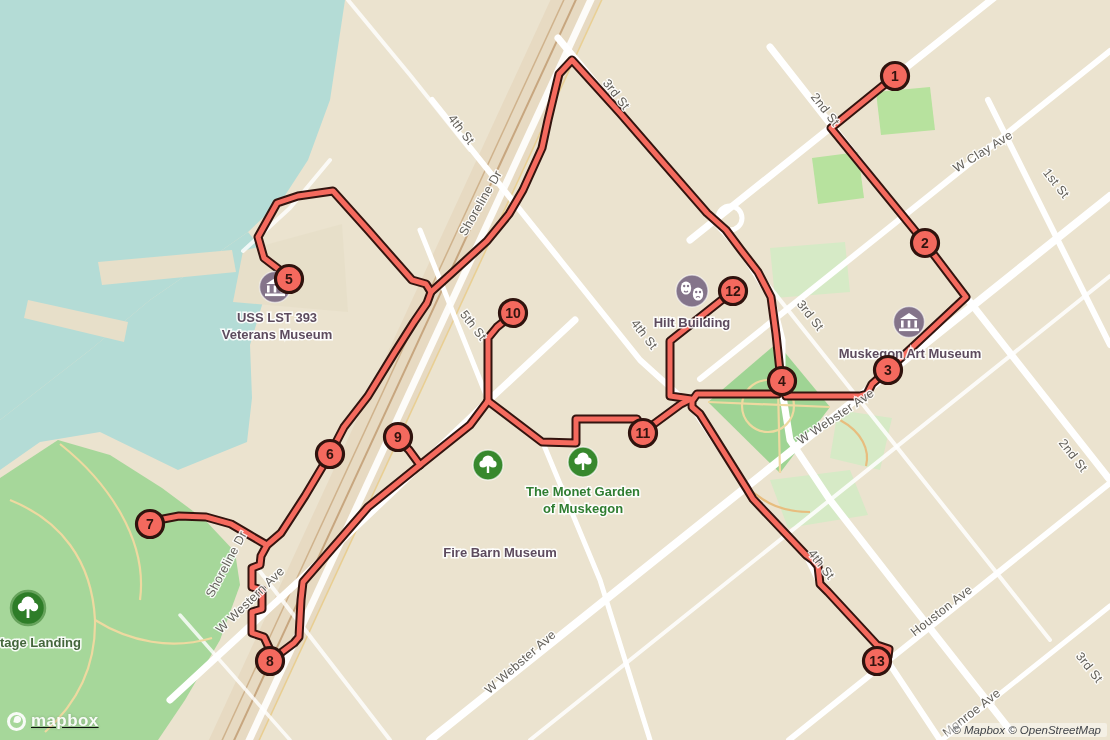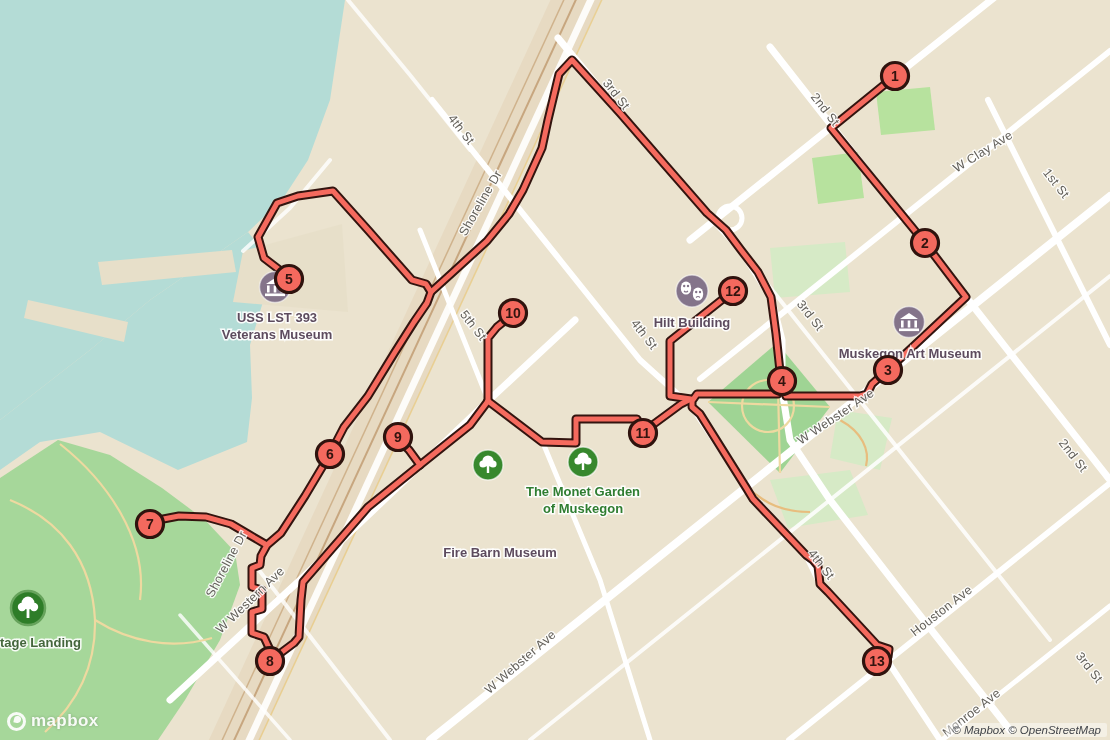--- a/index.html
+++ b/index.html
@@ -9,21 +9,21 @@
   text{user-select:none;}
   .street-label{font-size:12.5px;fill:#63605a;stroke:rgba(255,255,255,.88);
       stroke-width:2.6px;paint-order:stroke;letter-spacing:.3px;}
   .poi-label{font-size:13px;font-weight:bold;stroke:rgba(255,255,255,.9);
       stroke-width:3px;paint-order:stroke;}
   .poi-museum{fill:#5d4b5e;}
   .poi-green{fill:#2f7d31;}
   .poi-park{fill:#44663c;}
   .marker-num{font-size:14px;font-weight:bold;fill:#33140f;text-anchor:middle;}
   #logo{position:absolute;left:7px;bottom:9px;display:flex;align-items:center;
-      gap:5px;opacity:.92;}
+      gap:5px;opacity:.92;text-decoration:underline;}
   #logo .logo-ring{width:19px;height:19px;border:3px solid #fff;border-radius:50%;
       box-sizing:border-box;position:relative;}
   #logo .logo-ring:after{content:"";position:absolute;left:4px;top:1px;width:7px;height:7px;
       background:#fff;border-radius:50% 50% 50% 0;transform:rotate(12deg);}
   #logo .logo-word{color:#fff;font-size:17px;font-weight:bold;letter-spacing:.4px;
       text-shadow:0 0 3px rgba(60,60,60,.35);}
   #attribution{position:absolute;right:3px;bottom:3px;font-size:11.5px;color:#43464b;
       background:rgba(255,255,255,.45);padding:1px 6px;border-radius:2px;font-style:italic;}
 </style>
 </head>

